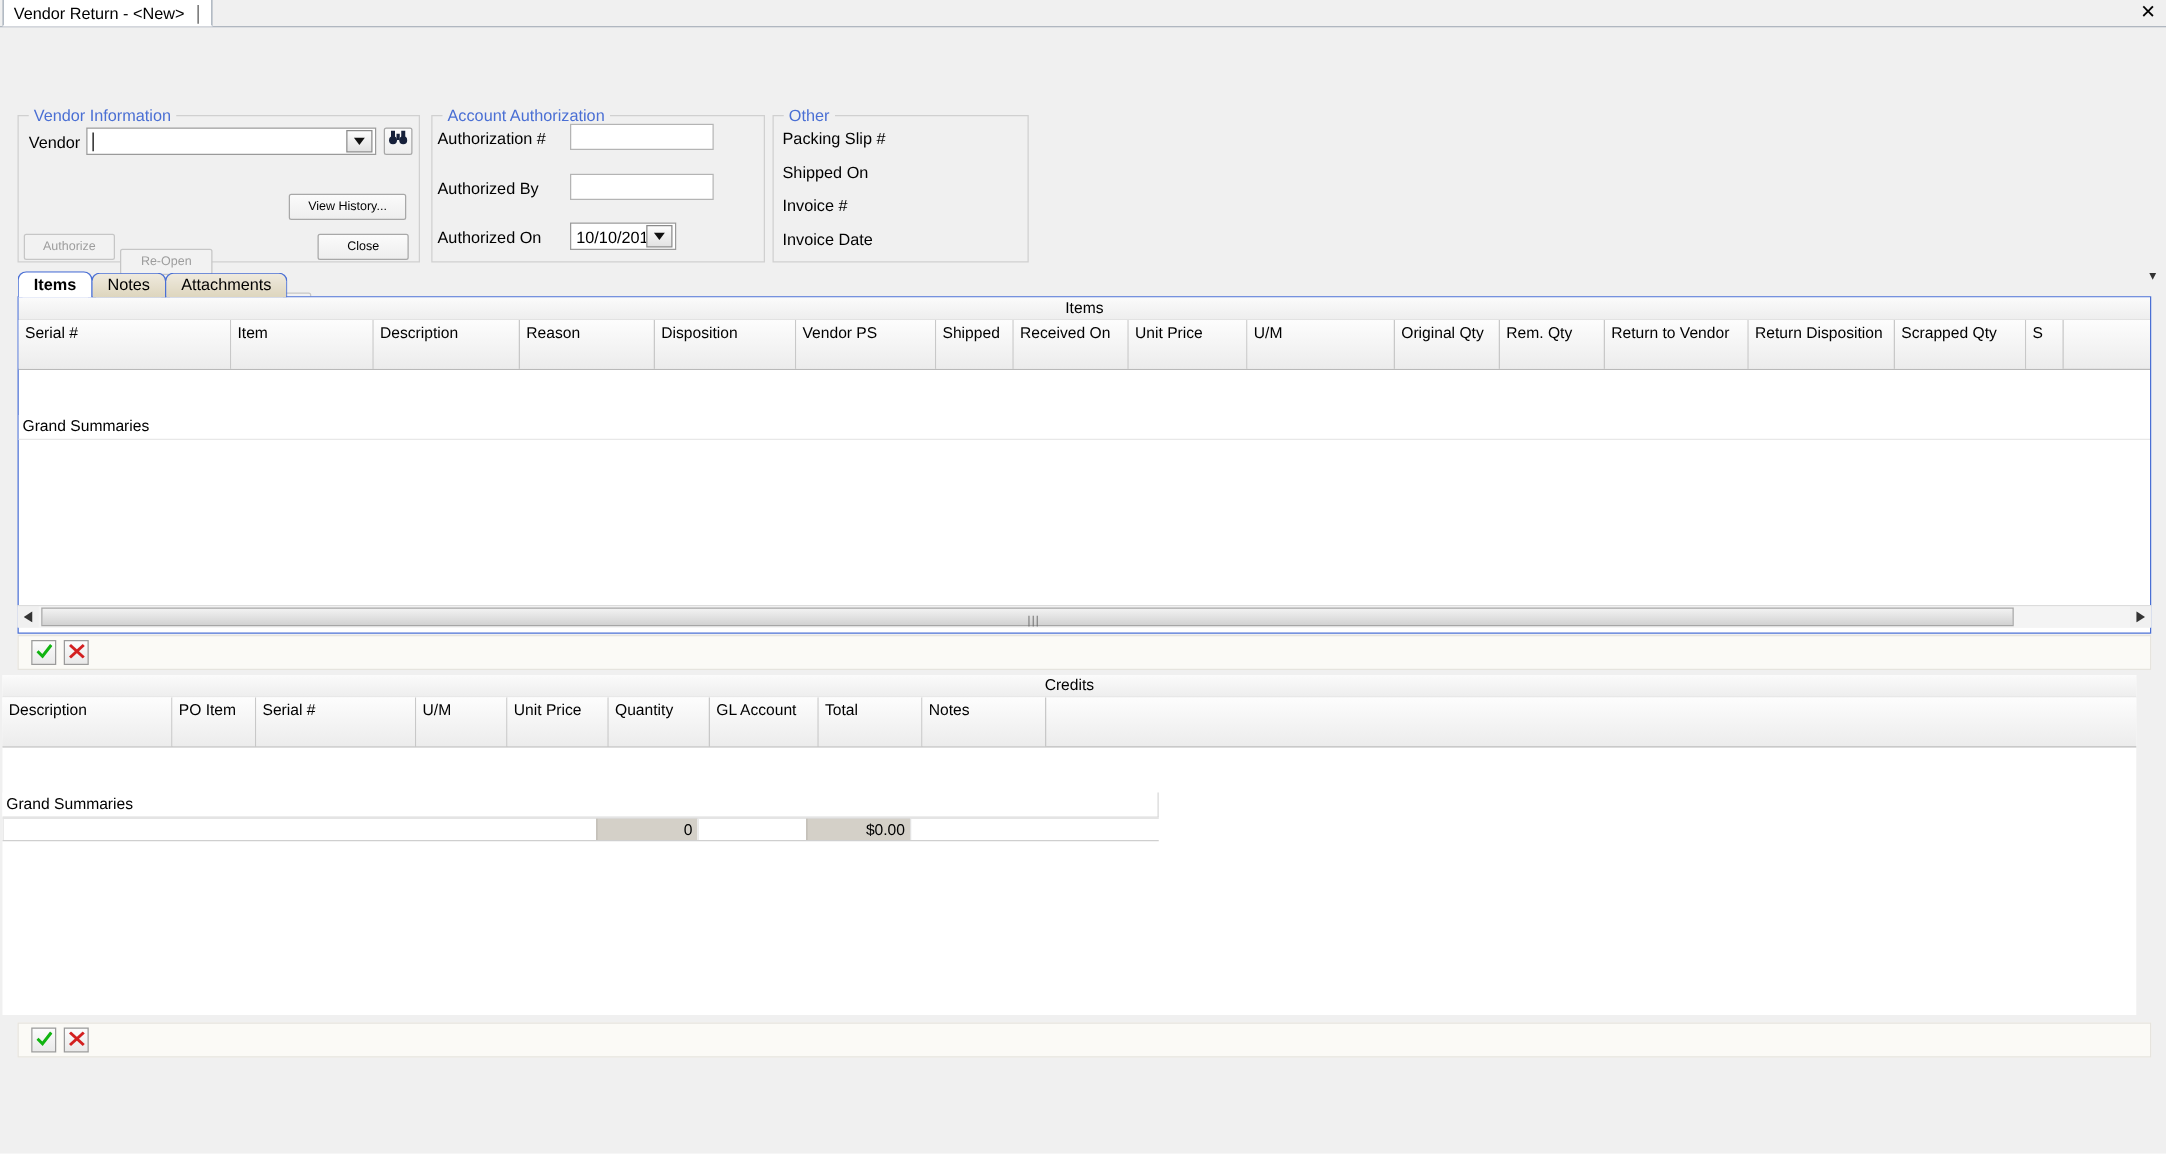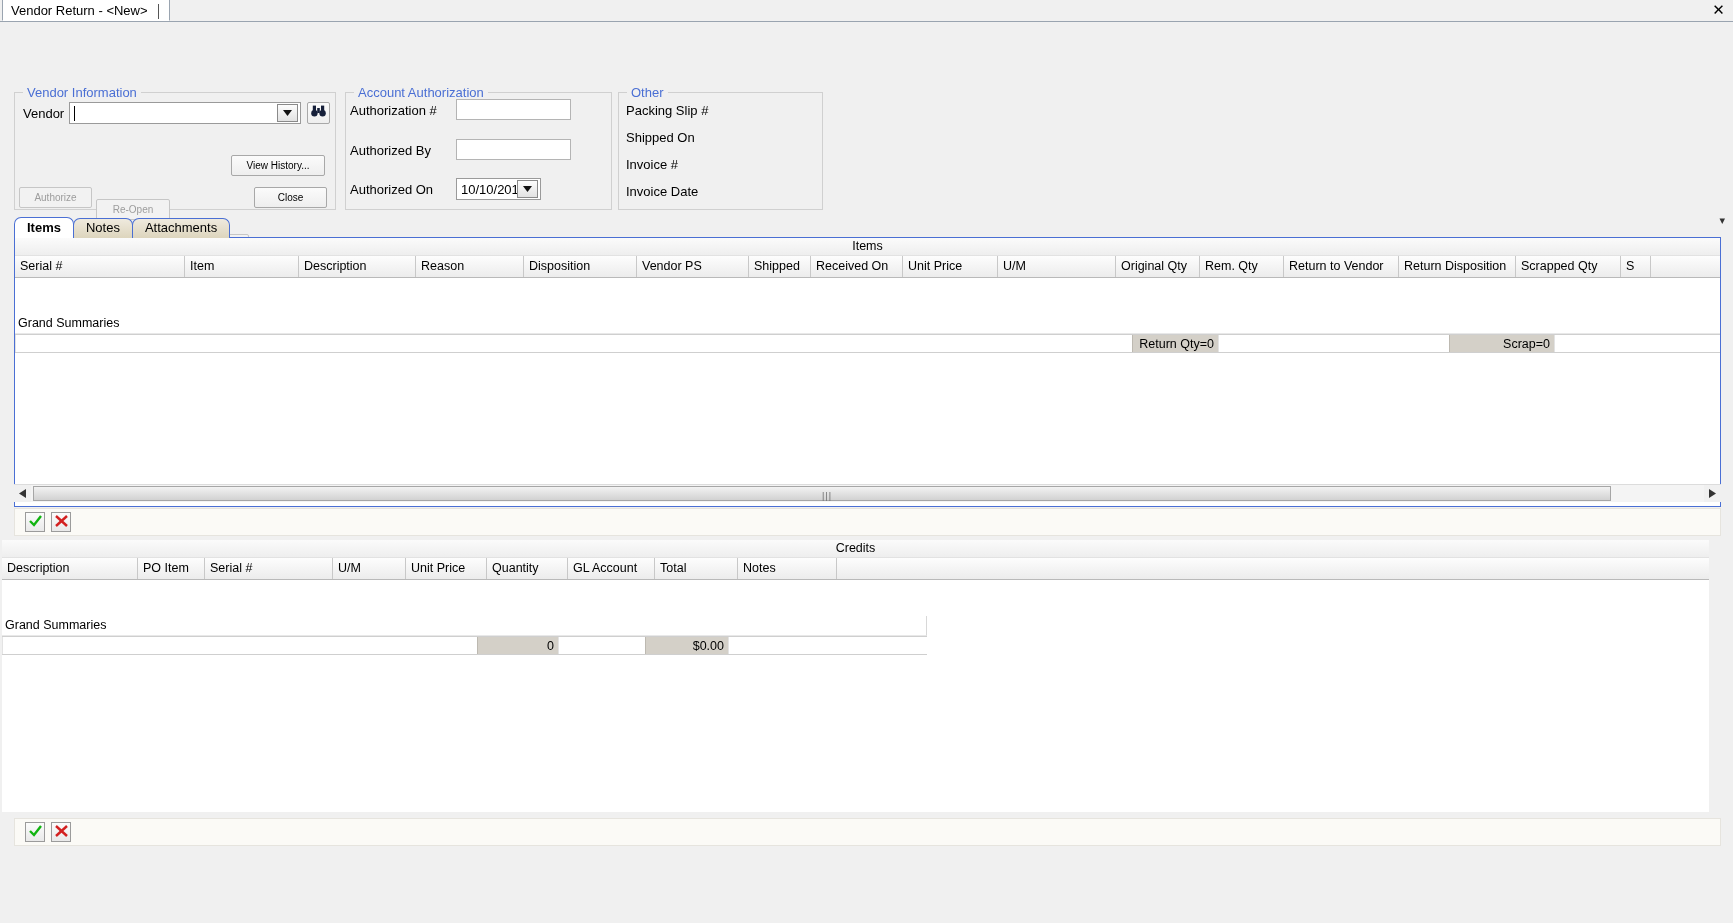--- a/index.html
+++ b/index.html
@@ -191,21 +191,21 @@
     height: 18px;
     background: linear-gradient(#fbfbfb, #eeeeee);
     border-bottom: 1px solid #e2e2e2;
     text-align: center;
     font-size: 12.5px;
     line-height: 17px;
     color: #000;
   }
   .grid-head {
     display: flex;
-    height: 22px;
+    height: 40px;
     background: linear-gradient(#fdfdfd, #ececec);
     border-bottom: 1px solid #b9b9b9;
   }
   .gh-cell {
     border-right: 1px solid #c8c8c8;
     font-size: 12.5px;
     line-height: 21px;
     padding-left: 5px;
     overflow: hidden;
     white-space: nowrap;
@@ -407,27 +407,20 @@
         <div class="gh-cell" style="width: 95px;">Unit Price</div>
         <div class="gh-cell" style="width: 118px;">U/M</div>
         <div class="gh-cell" style="width: 84px;">Original Qty</div>
         <div class="gh-cell" style="width: 84px;">Rem. Qty</div>
         <div class="gh-cell" style="width: 115px;">Return to Vendor</div>
         <div class="gh-cell" style="width: 117px;">Return Disposition</div>
         <div class="gh-cell" style="width: 105px;">Scrapped Qty</div>
         <div class="gh-cell" style="width: 30px;">S</div>
       </div>
     <div class="grand-row">Grand Summaries</div>
-    <div class="summary-row" id="items-summary">
-        <div class="sum-cell plain" style="width: 1117px;"></div>
-        <div class="sum-cell filled" style="width: 86px;">Return Qty=0</div>
-        <div class="sum-cell plain" style="width: 231px;"></div>
-        <div class="sum-cell filled" style="width: 105px;">Scrap=0</div>
-        <div class="sum-cell plain" style="width: 166px;"></div>
-      </div>
   </div>
 
   <div class="hscroll">
     <div class="hs-arrow">
       <svg width="7" height="9" viewBox="0 0 7 9">
           <polygon points="7,0 7,9 0,4.5" fill="#333"></polygon>
         </svg>
     </div>
     <div class="hs-track">
       <div class="hs-thumb">

